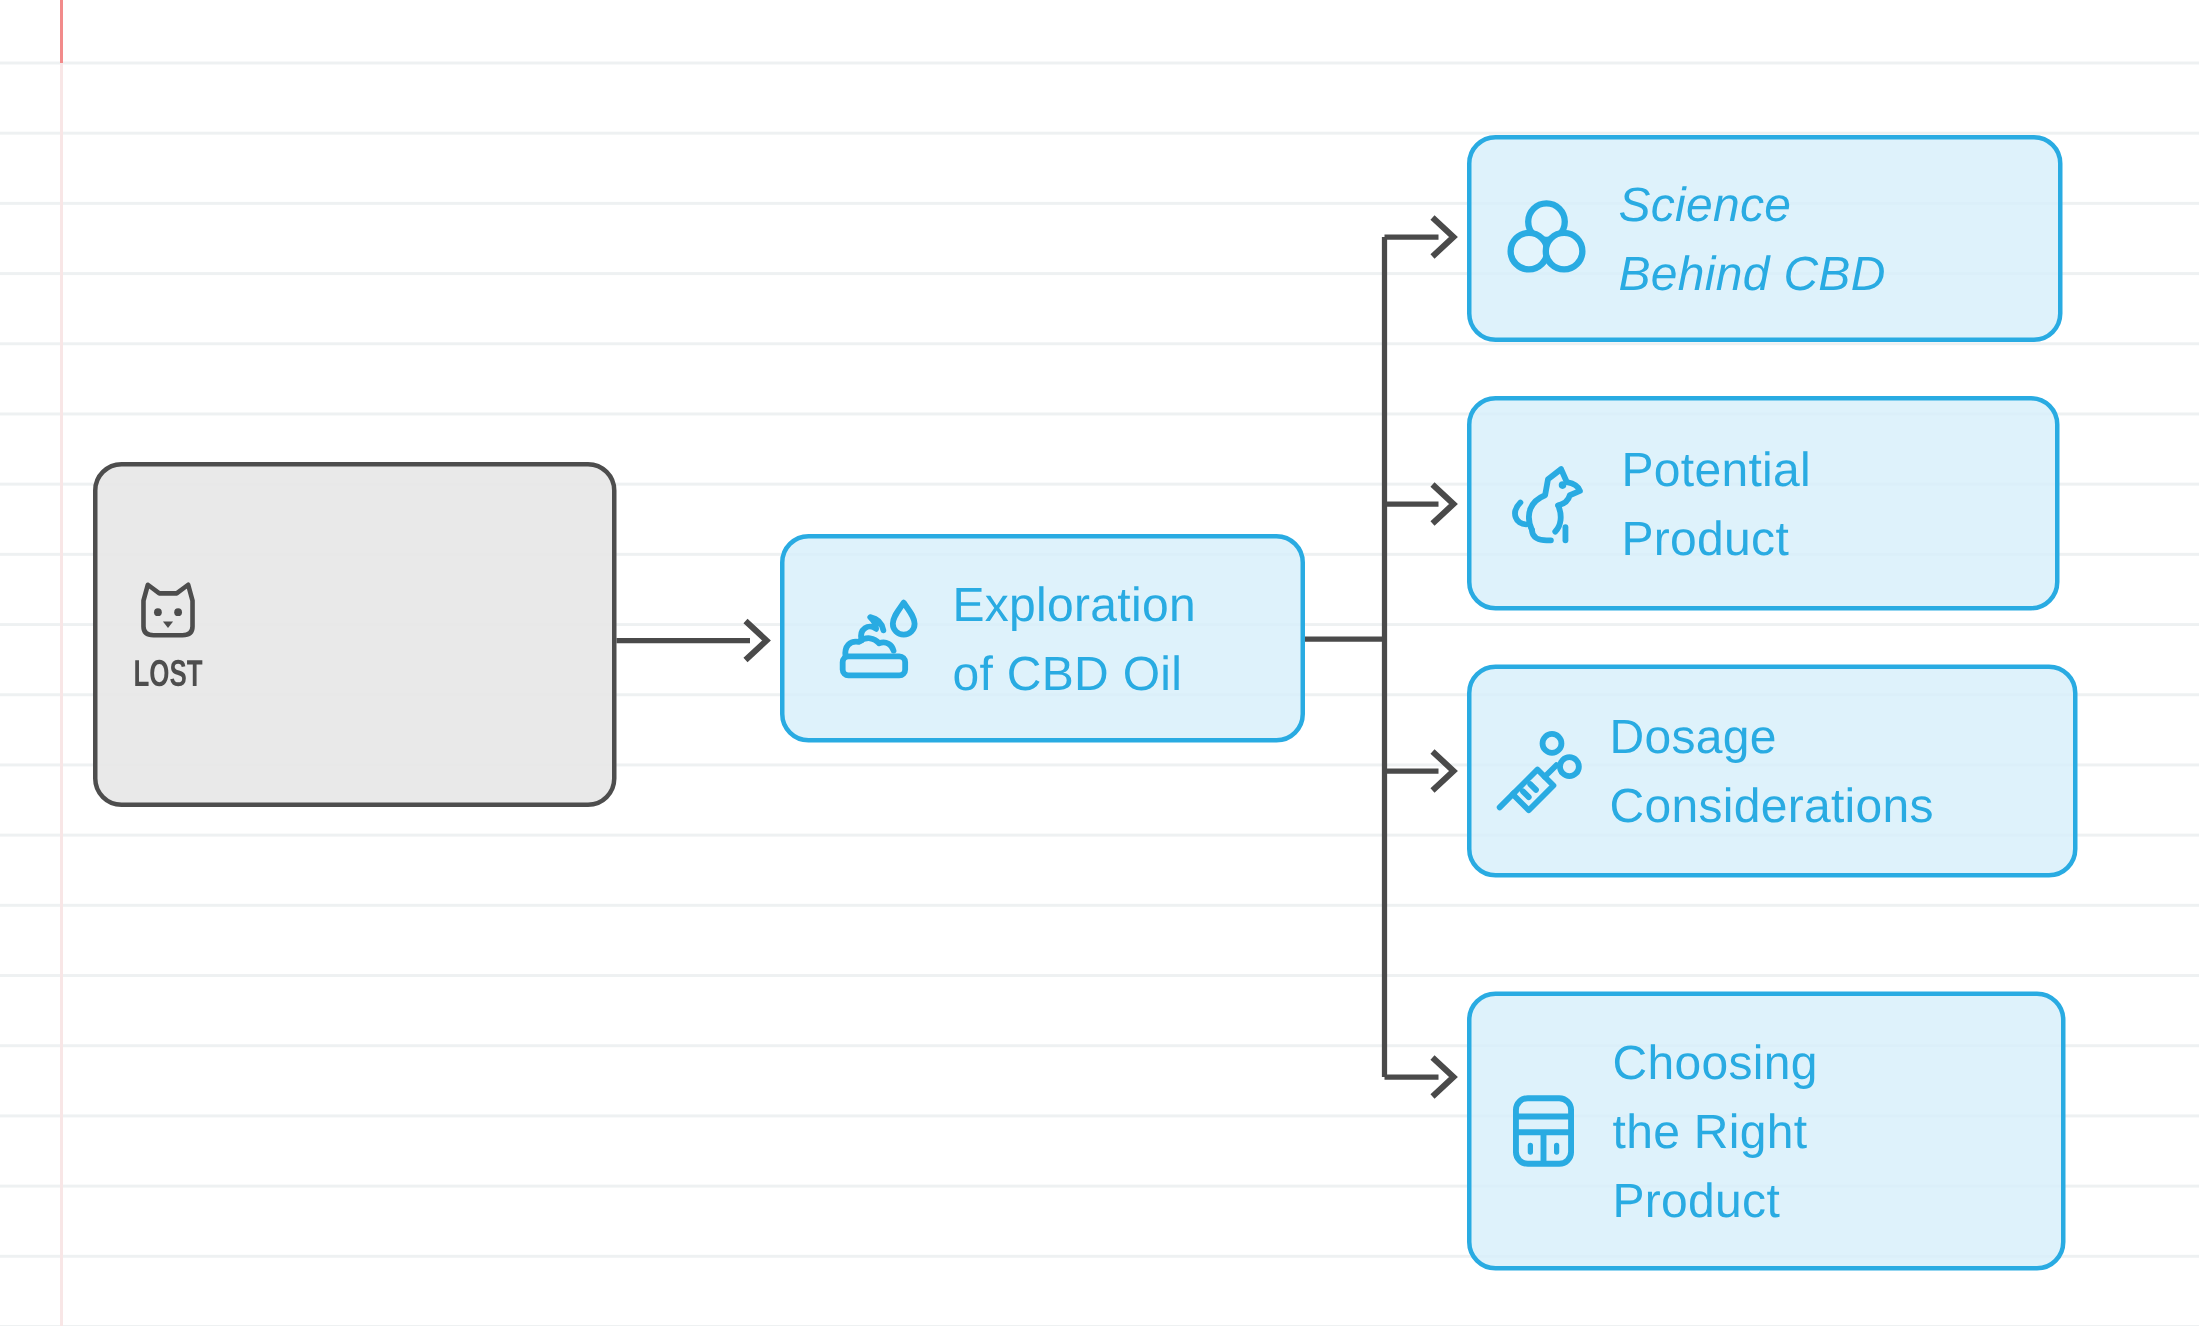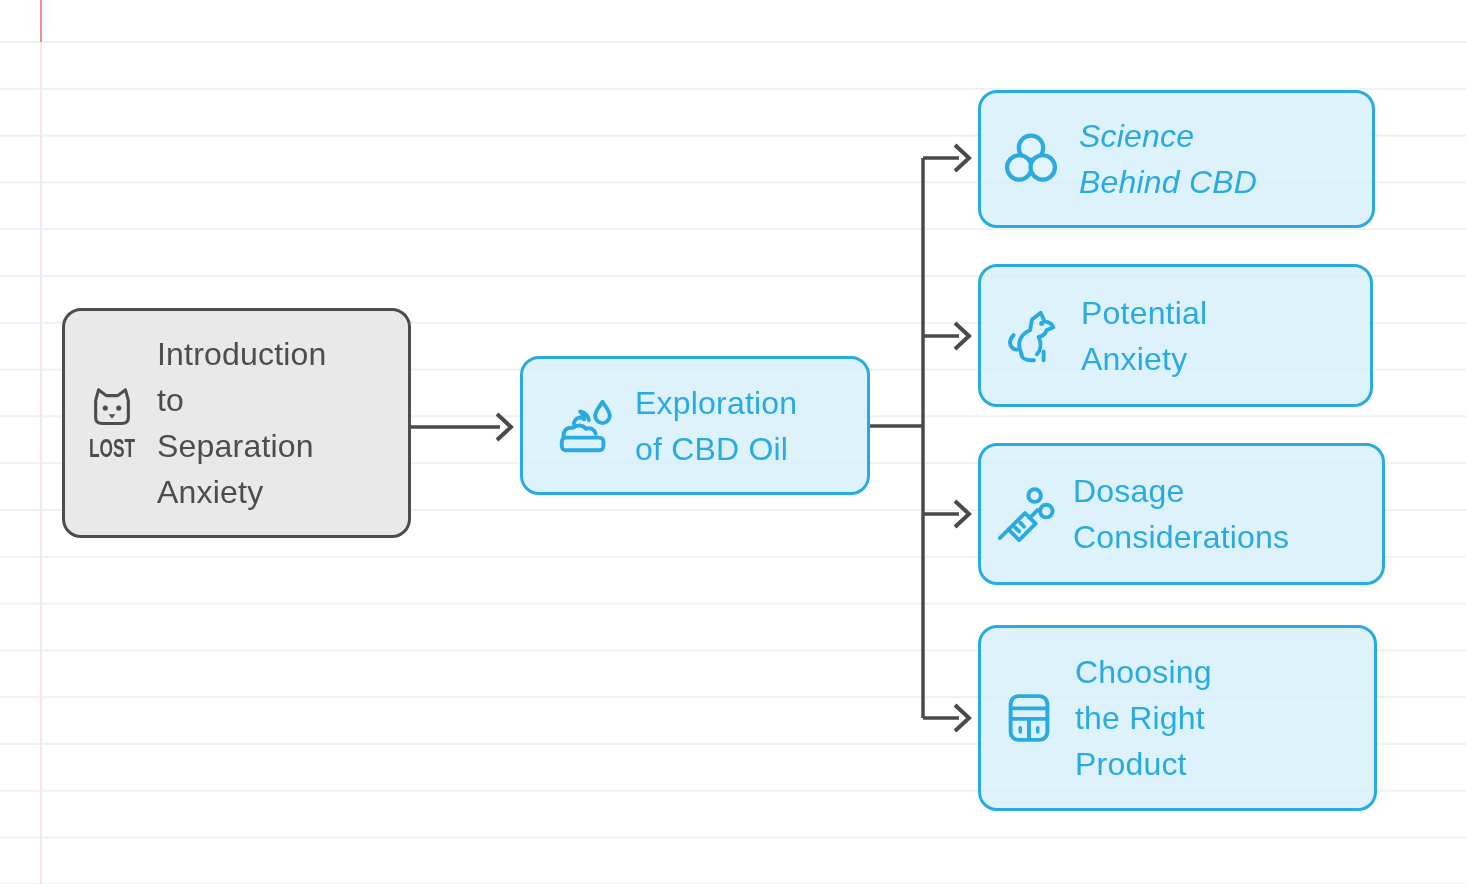--- a/index.html
+++ b/index.html
@@ -51,21 +51,21 @@
   }
   .node-icon{flex:0 0 auto;display:flex;align-items:center;}
   .node-icon svg{display:block;}
 
   
   .n-intro   {left:62px;  top:308px; width:349px; height:230px;}
   .n-explore {left:520px; top:356px; width:350px; height:139px;padding-left:32px;}
   .n-science {left:978px; top:90px;  width:397px; height:138px;font-style:italic;}
   .n-benefits{left:978px; top:264px; width:395px; height:143px;}
   .n-dosage  {left:978px; top:443px; width:407px; height:142px;padding-left:12px;}
-  .n-product {left:978px; top:625px; width:399px; height:186px;}
+  .n-product {left:978px; top:661px; width:399px; height:186px;}
 </style>
 </head>
 <body>
 
 <div class="canvas">
 
   <div class="margin-line"></div>
   <div class="margin-line-top"></div>
 
   <svg class="connector-layer" width="1466" height="884" viewBox="0 0 1466 884">
@@ -91,24 +91,20 @@
   <div class="node node-gray n-intro">
     <span class="node-icon">
       <svg width="54" height="75" viewBox="0 0 56 78">
         <path d="M11,33 L11,15 L14,4 L22,10 L34,10 L42,4 L45,15 L45,33 Q45,39 38,39 L18,39 Q11,39 11,33 Z" fill="none" stroke="#4d4d4d" stroke-width="3.2" stroke-linejoin="round"></path>
         <circle cx="21" cy="23" r="2.7" fill="#4d4d4d"></circle>
         <circle cx="35" cy="23" r="2.7" fill="#4d4d4d"></circle>
         <path d="M24.5,29.5 h7 l-3.5,4.5 Z" fill="#4d4d4d"></path>
         <text x="28" y="74" font-size="26" font-weight="bold" text-anchor="middle" textLength="48" lengthAdjust="spacingAndGlyphs" fill="#4d4d4d">LOST</text>
       </svg>
     </span>
-    <span class="node-label">Introduction
-to
-Separation
-Anxiety</span>
   </div>
 
   <div class="node node-blue n-explore">
     <span class="node-icon">
       <svg width="62" height="62" viewBox="0 0 64 64">
         <g fill="none" stroke="#29abe2" stroke-width="4" stroke-linecap="round" stroke-linejoin="round">
           <path d="M49,7 C52.5,12.5 56.5,16.5 56.5,21.5 a7.5,7.5 0 1 1 -15,0 C41.5,16.5 45.5,12.5 49,7 Z"></path>
           <rect x="7" y="44" width="43" height="13" rx="4"></rect>
           <path d="M9,44 c-1,-7 3,-11 9,-10 c5,-4 11,-3 14,1 c5,-2 9,1 10,5"></path>
           <path d="M20,33 c-2,-8 5,-12 10,-8 c0,-4 -2,-6 -4,-8 c5,1 8,4 9,9"></path>
@@ -138,21 +134,21 @@
           <path d="M13,31 c-7,7 -3,15 4,15"></path>
           <path d="M21,50 c-5,-11 -1,-20 9,-24 l2,-11 l9,-7 l4,9 c5,1 8,3 9,6 l-7,3 c-1,4 -4,6 -8,7"></path>
           <path d="M39,33 c3,7 2,14 -2,18"></path>
           <path d="M21,50 c0,5 5,7 10,7 h3"></path>
           <path d="M44,48 v9"></path>
         </g>
         <circle cx="42" cy="19" r="2.6" fill="#29abe2"></circle>
       </svg>
     </span>
     <span class="node-label">Potential
-Anxiety</span>
+Product</span>
   </div>
 
   <div class="node node-blue n-dosage">
     <span class="node-icon">
       <svg width="62" height="62" viewBox="0 0 64 64">
         <g fill="none" stroke="#29abe2" stroke-width="4" stroke-linecap="round" stroke-linejoin="round">
           <path d="M7,57 L17,47"></path>
           <path d="M16,48 L33,31 L44,42 L27,59 Z"></path>
           <path d="M23,46 l4,4"></path>
           <path d="M28,41 l4,4"></path>

